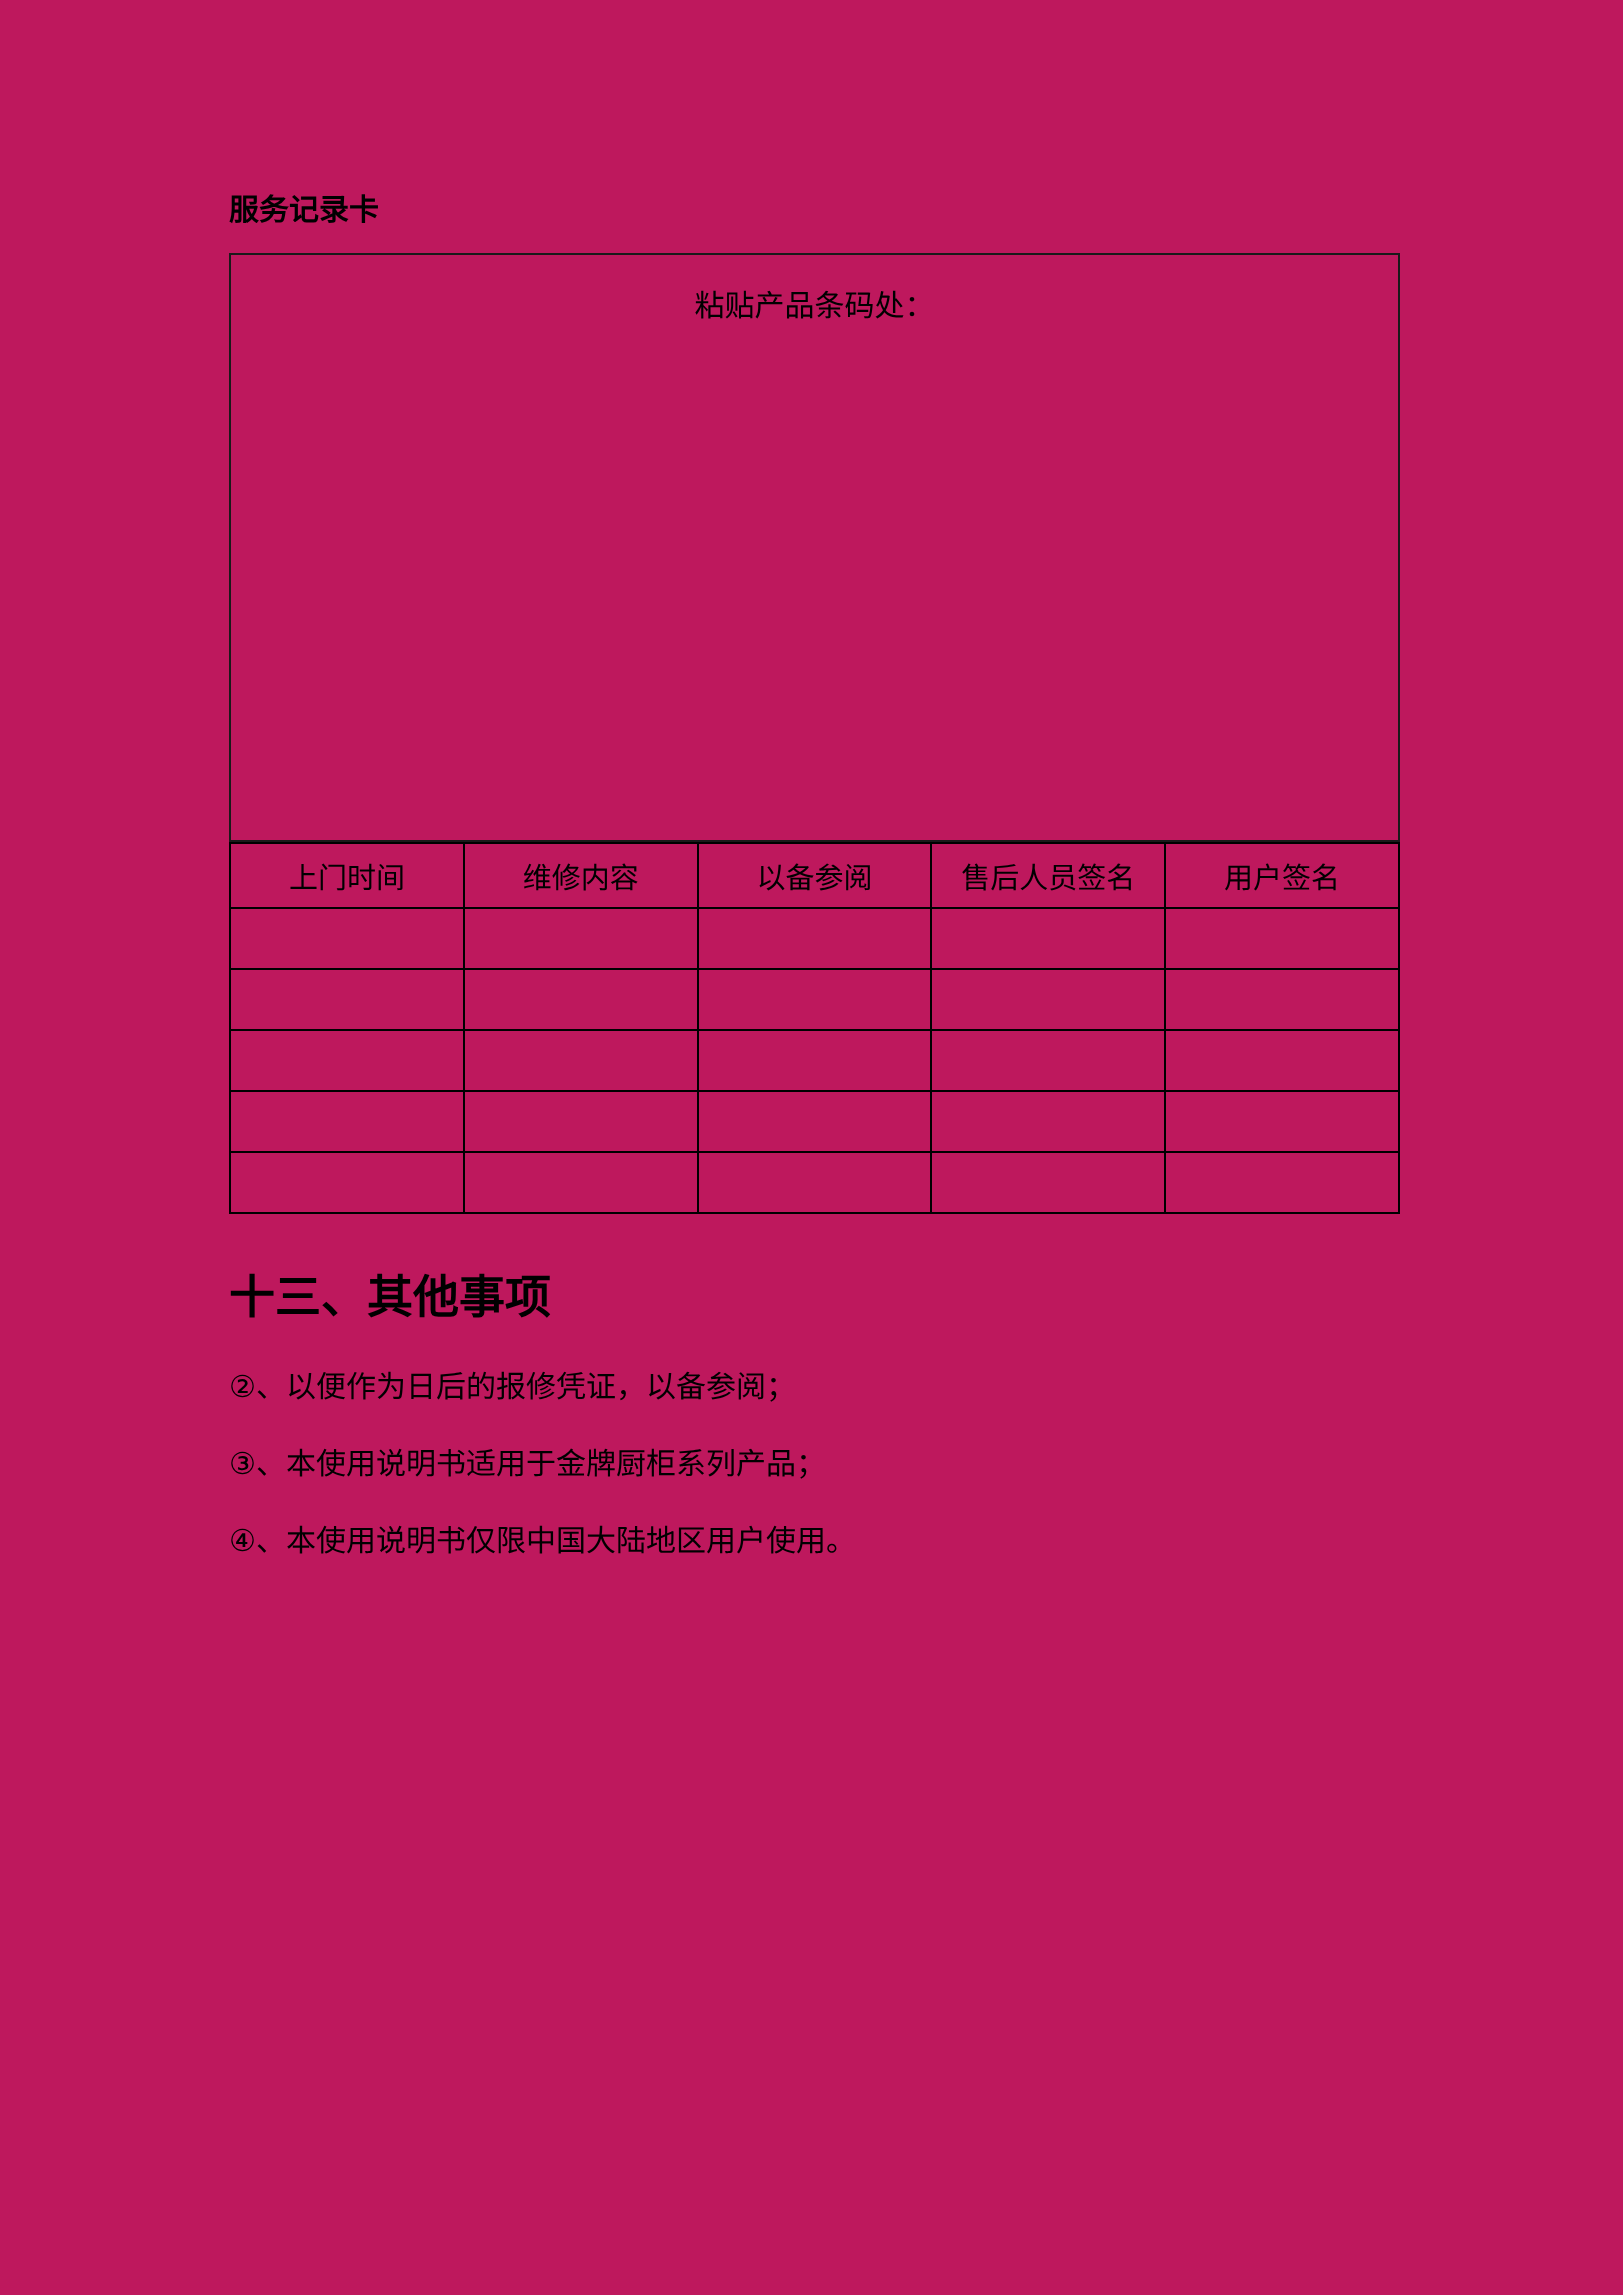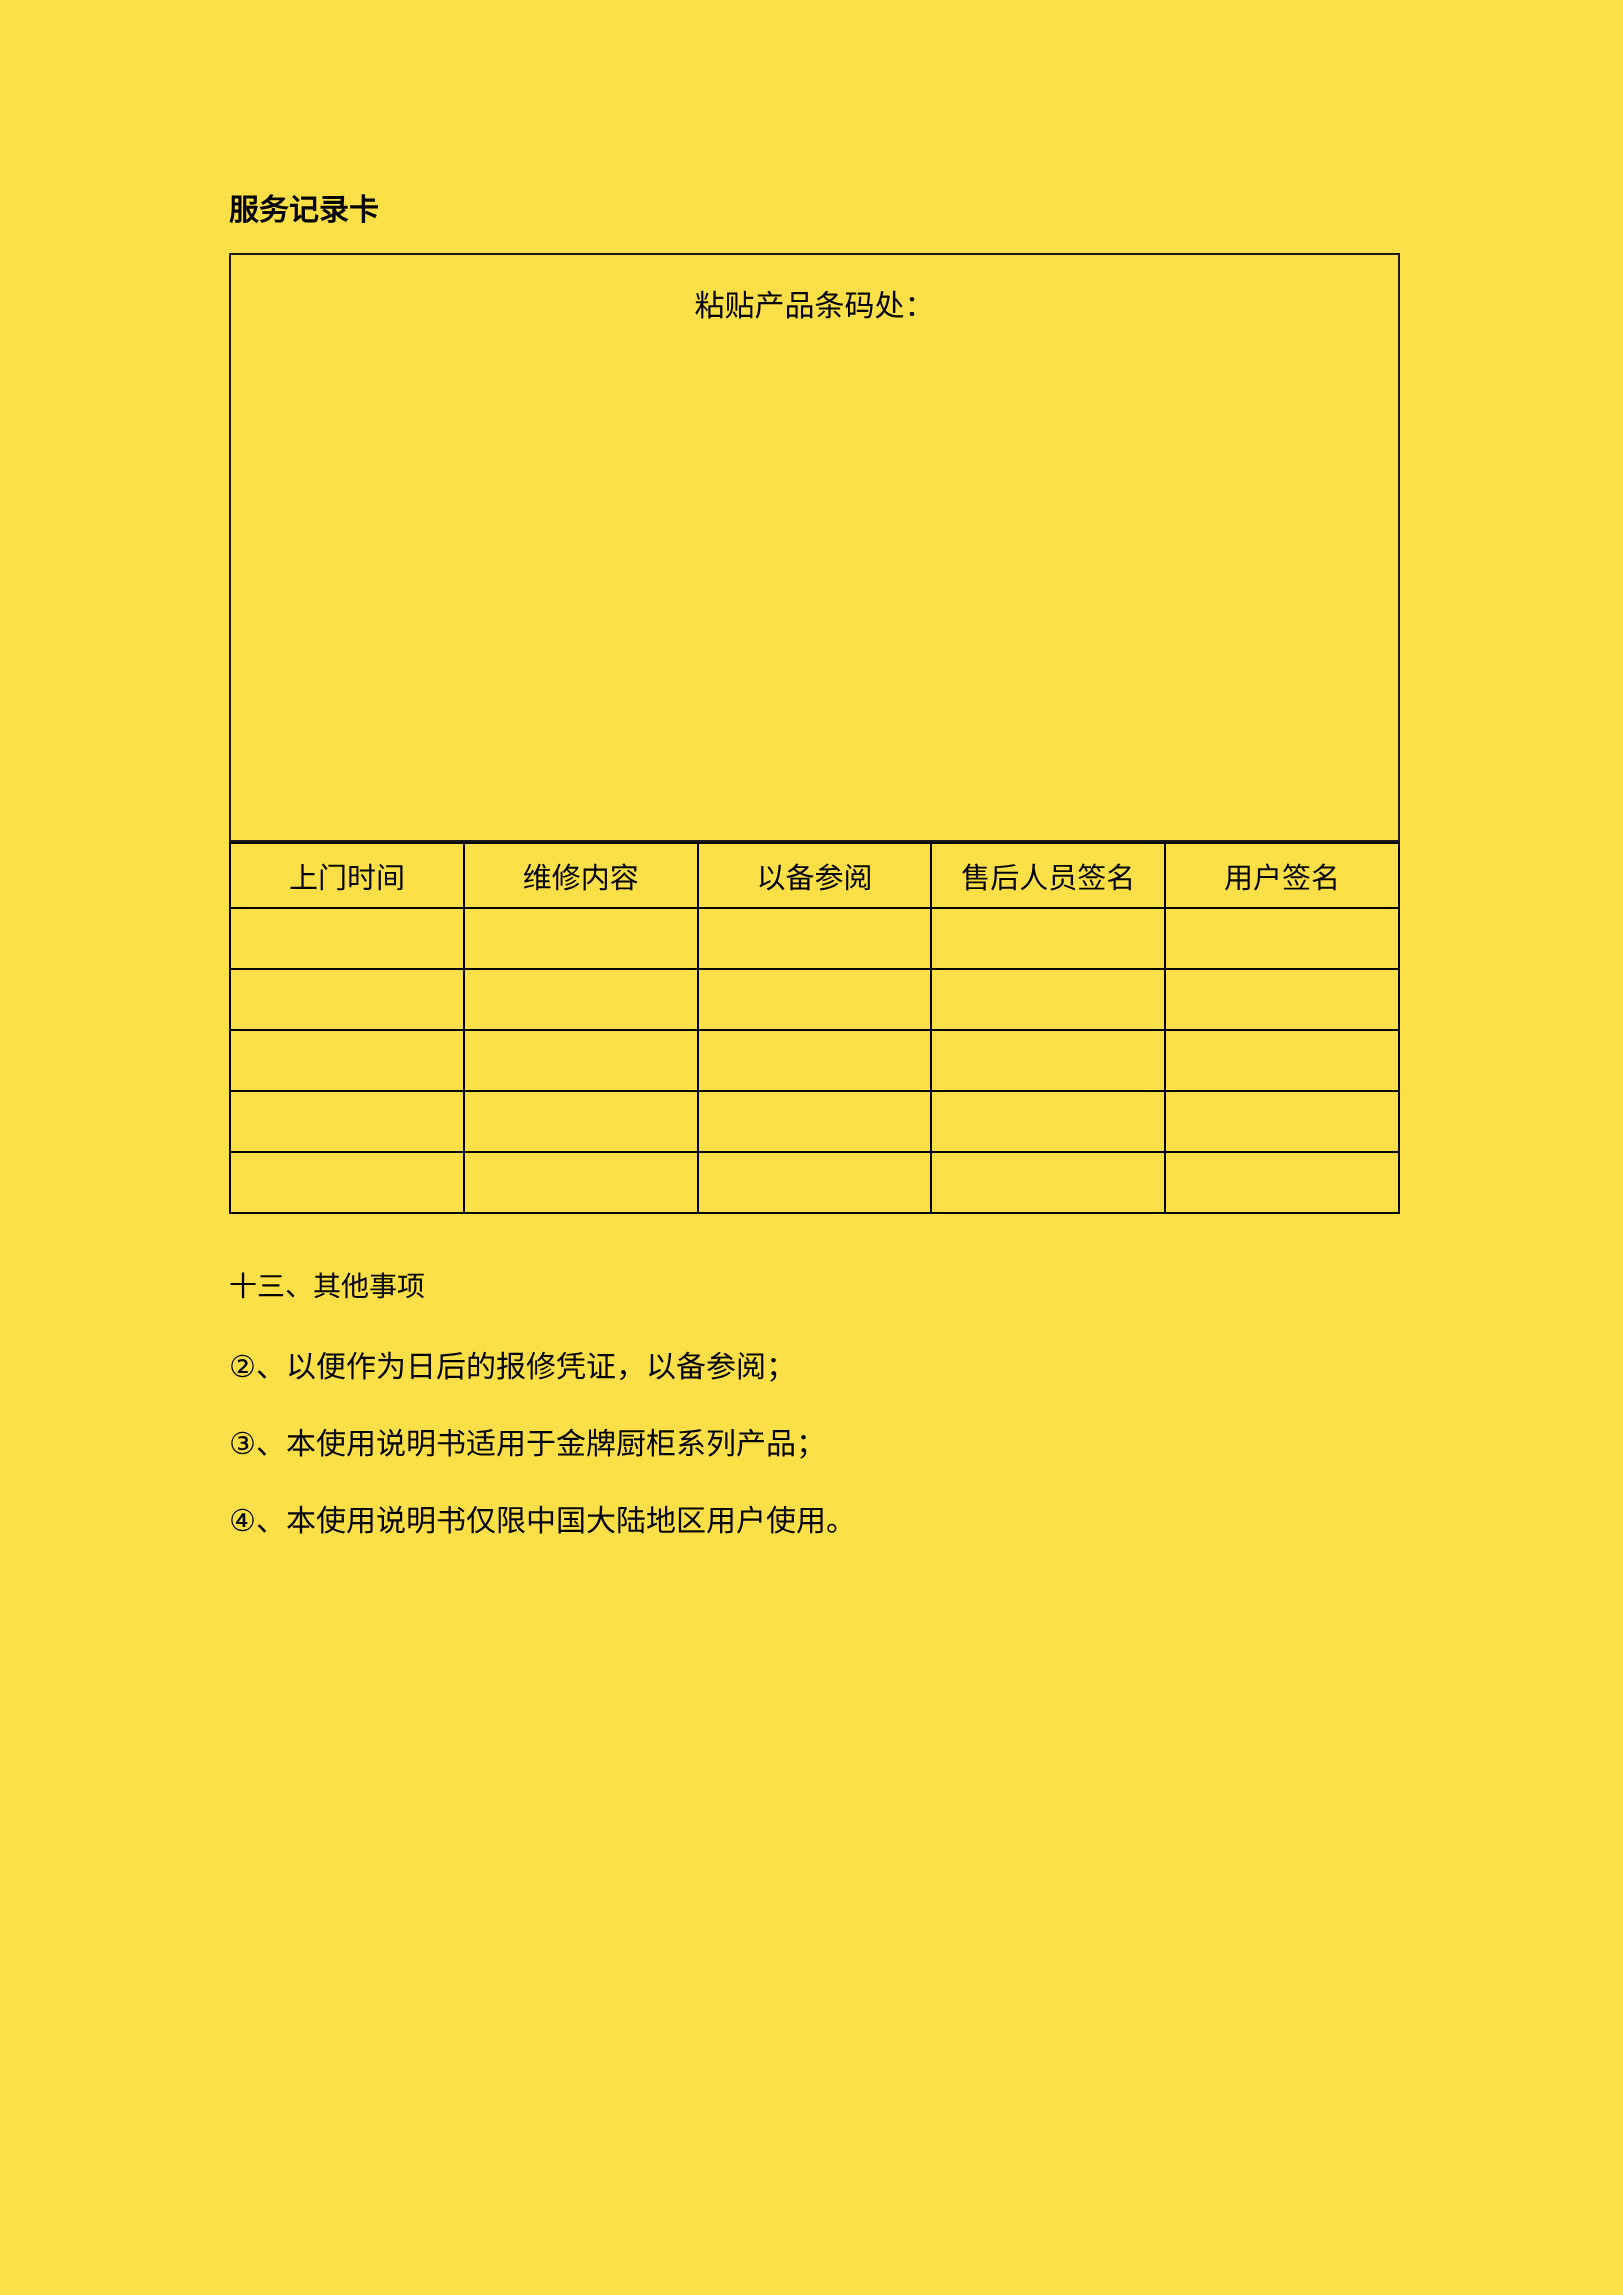--- a/index.html
+++ b/index.html
@@ -4,21 +4,21 @@
 <style>
   html, body {
     margin: 0;
     padding: 0;
     background: #ffffff;
   }
   .page {
     position: relative;
     width: 1623px;
     height: 2295px;
-    background: #fde047;
+    background: #be185d;
     color: #000000;
     font-family: "Liberation Sans", "DejaVu Sans", sans-serif;
     overflow: hidden;
   }
   .content {
     position: absolute;
     left: 229px;
     top: 193px;
     width: 1171px;
   }
@@ -65,22 +65,22 @@
     padding: 0 15.7px;
     box-sizing: border-box;
   }
   table.service-table th {
     height: 65px;
   }
   table.service-table td {
     height: 61px;
   }
   .other-heading {
-    font-size: 28px;
-    font-weight: normal;
+    font-size: 46px;
+    font-weight: bold;
     line-height: 1.1;
     margin: 58px 0 47px 0;
   }
   .other-list p {
     font-size: 30px;
     line-height: 1.2;
     margin: 0 0 41px 0;
   }
 </style>
 </head>

